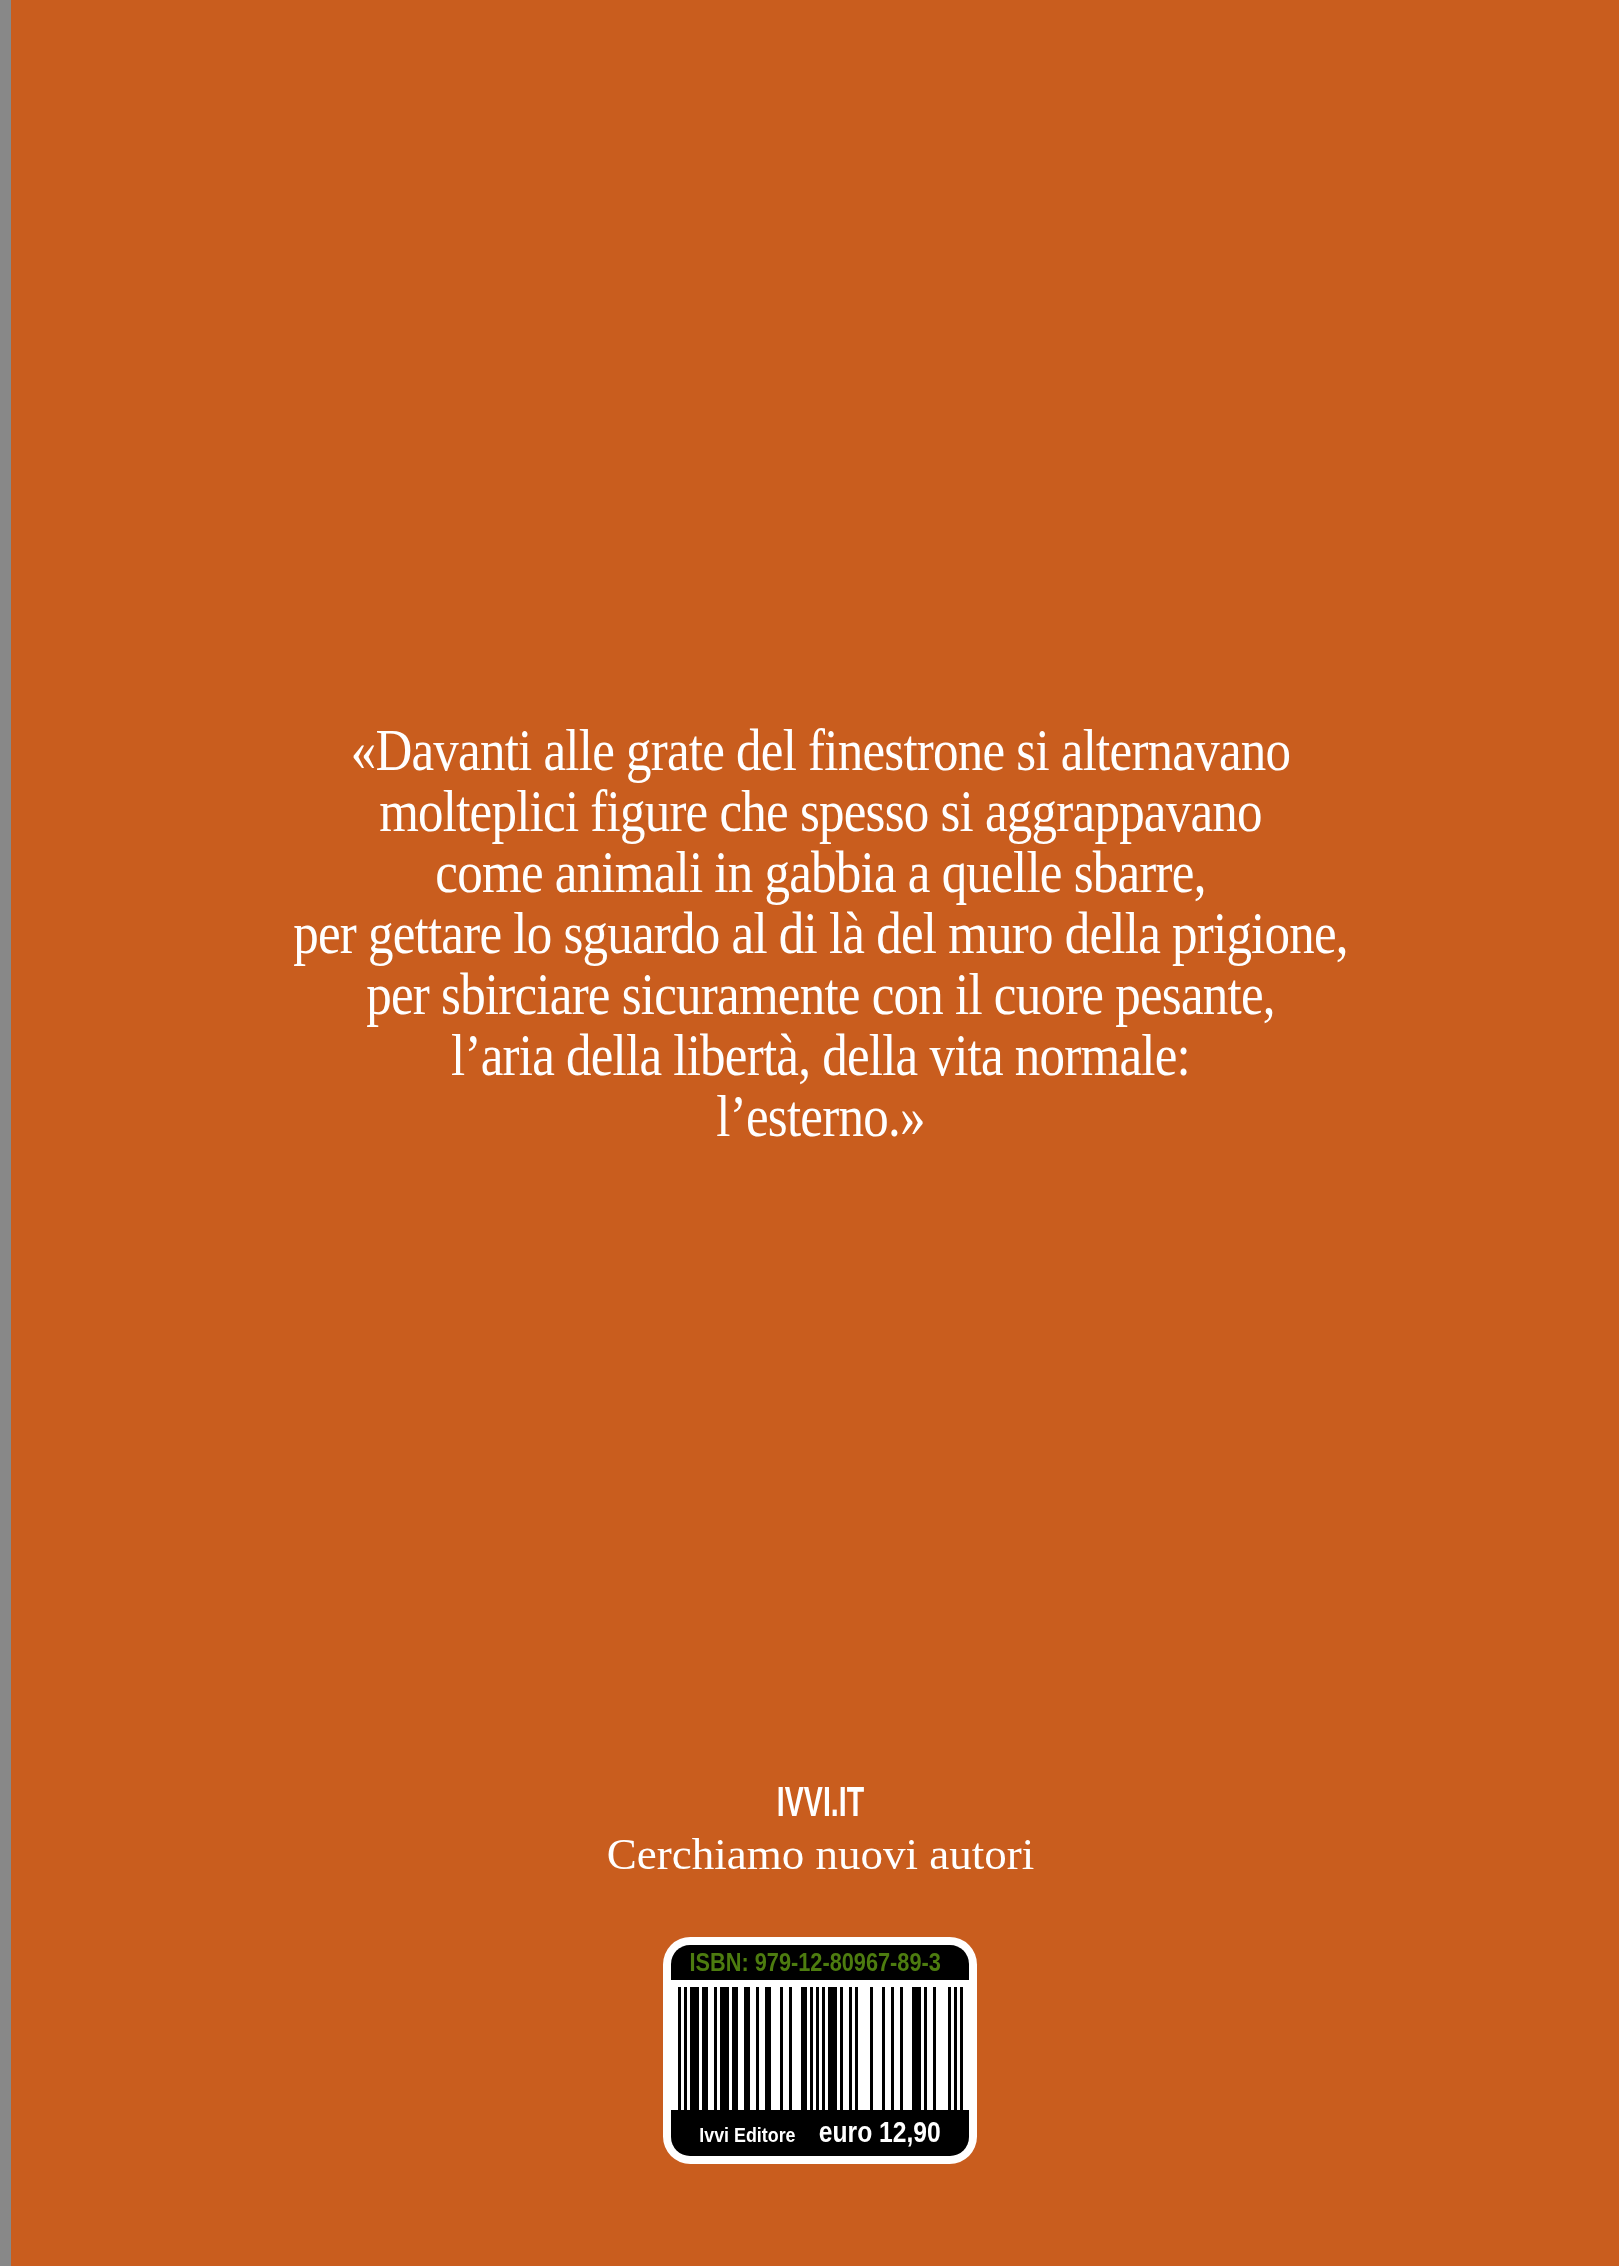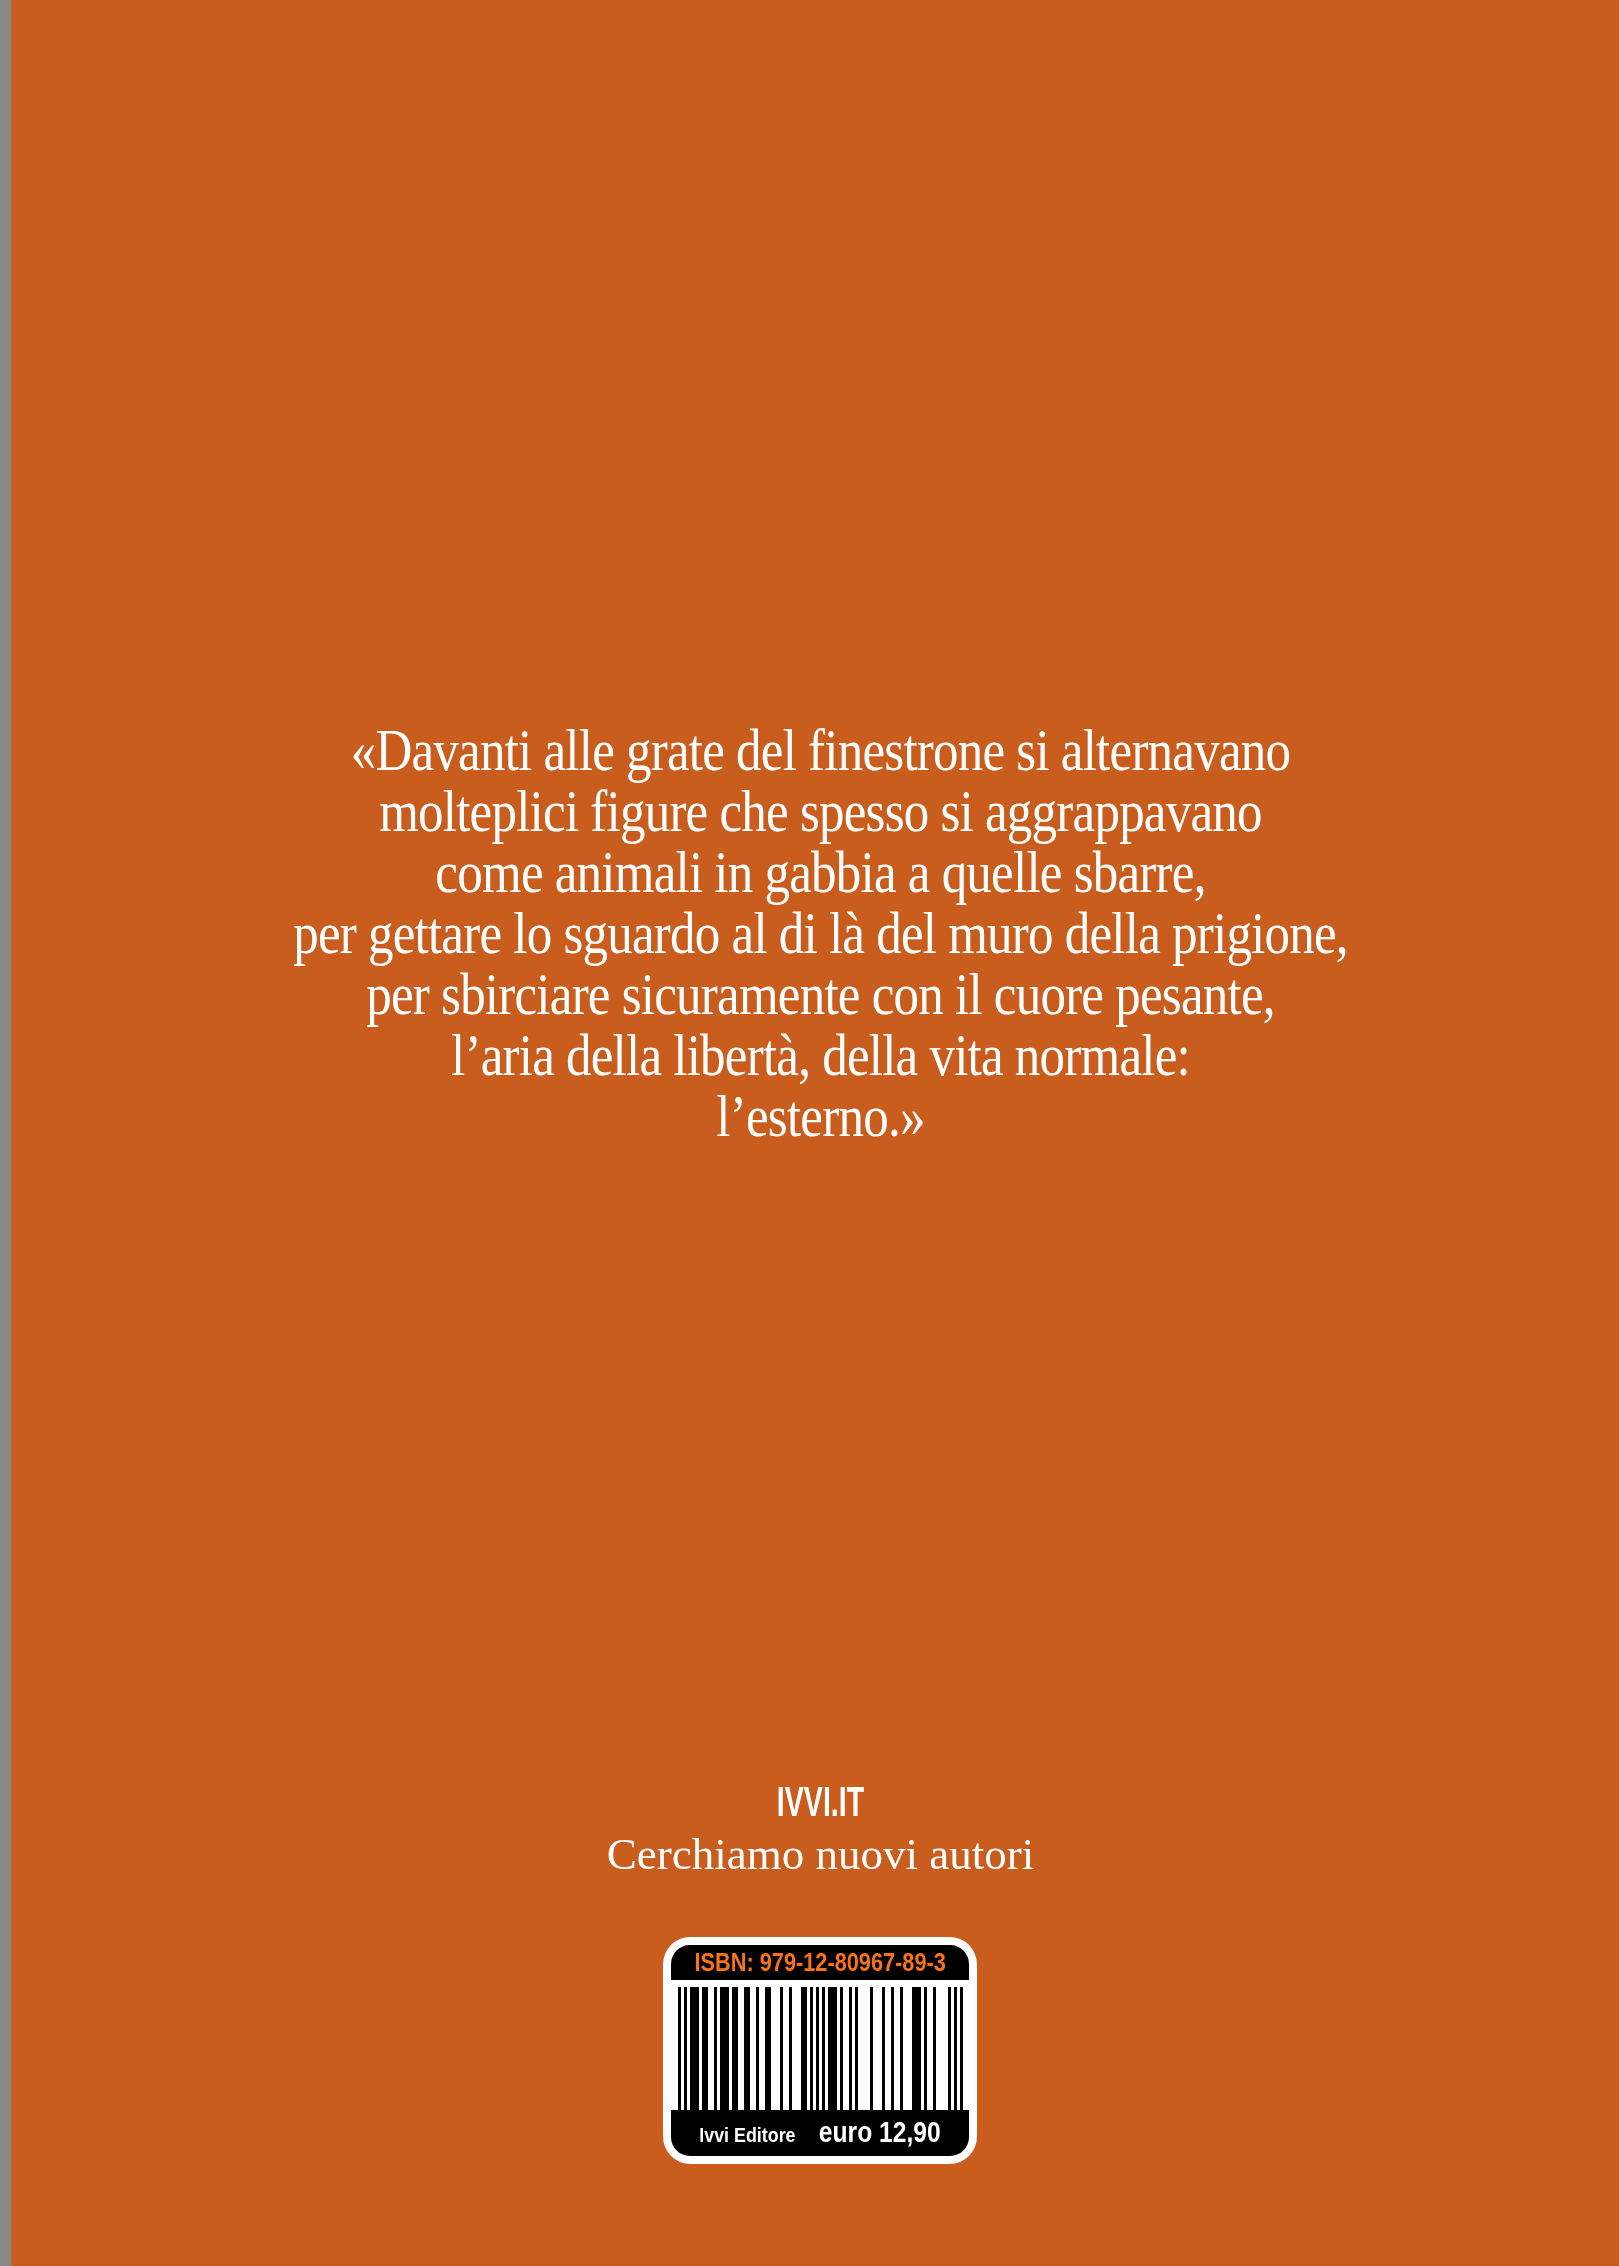--- a/index.html
+++ b/index.html
@@ -76,22 +76,22 @@
     display: flex;
     flex-direction: column;
   }
   .bc-top {
     height: 35px;
     flex: 0 0 35px;
     background: #000000;
     border-radius: 19px 19px 0 0;
     display: flex;
     align-items: center;
-    justify-content: center;
-    color: #f97316;
+    justify-content: flex-end;
+    color: #4d7c0f;
     font-family: "Liberation Sans", sans-serif;
     font-weight: bold;
     font-size: 26.5px;
     white-space: nowrap;
     transform-origin: 50% 50%;
   }
   .bc-top .scaled {
     transform: scaleX(0.82);
     transform-origin: 50% 50%;
     display: inline-block;

